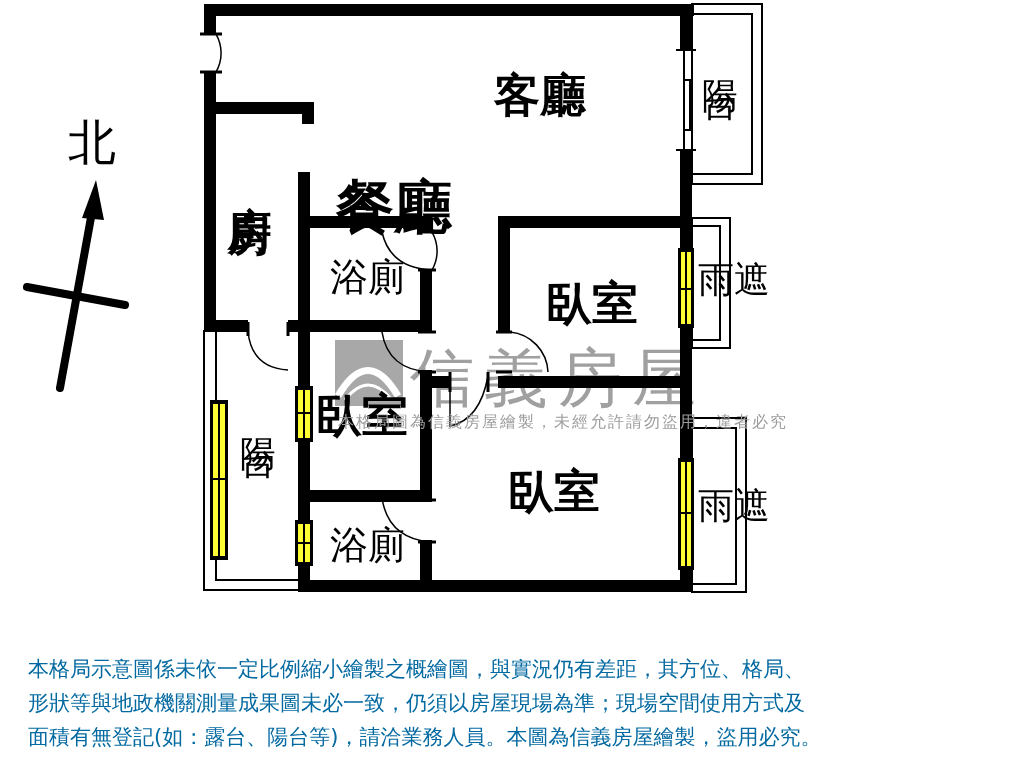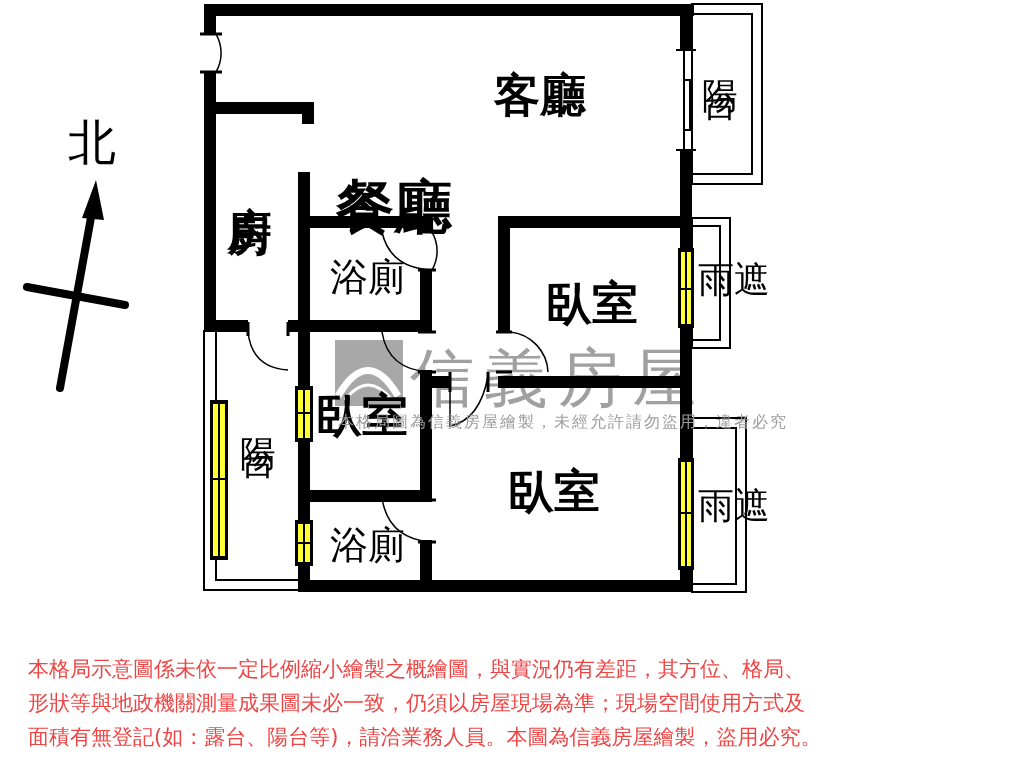--- a/index.html
+++ b/index.html
@@ -4,21 +4,21 @@
 <style>
   html, body { margin:0; padding:0; background:#ffffff; }
   body { width:1024px; height:768px; position:relative; overflow:hidden;
          font-family: "DejaVu Serif", "Liberation Serif", serif; }
   #plan { position:absolute; left:0; top:0; width:1024px; height:640px; }
   .lbl { position:absolute; color:#000; white-space:nowrap; line-height:1; }
   .lbl.big { font-family:"DejaVu Sans","Liberation Sans",sans-serif; font-weight:bold; }
   .lbl.vert { writing-mode:vertical-rl; letter-spacing:4px; }
   .wm-text { position:absolute; color:#9c9c9c; font-family:"DejaVu Sans","Liberation Sans",sans-serif; white-space:nowrap; }
   #disclaimer { position:absolute; left:28px; top:652px; width:980px;
-    font-family:"DejaVu Sans","Liberation Sans",sans-serif; font-size:21px; line-height:34px; color:#ef4444; }
+    font-family:"DejaVu Sans","Liberation Sans",sans-serif; font-size:21px; line-height:34px; color:#0369a1; }
   #disclaimer p { margin:0; }
 </style>
 </head>
 <body>
 
 <svg id="plan" viewBox="0 0 1024 640" xmlns="http://www.w3.org/2000/svg">
 
   <g>
     <rect x="335" y="340" width="68" height="66" fill="#a8a8a8"></rect>
     <path d="M338 396 Q368 345 398 396" stroke="#fff" stroke-width="7" fill="none"></path>

